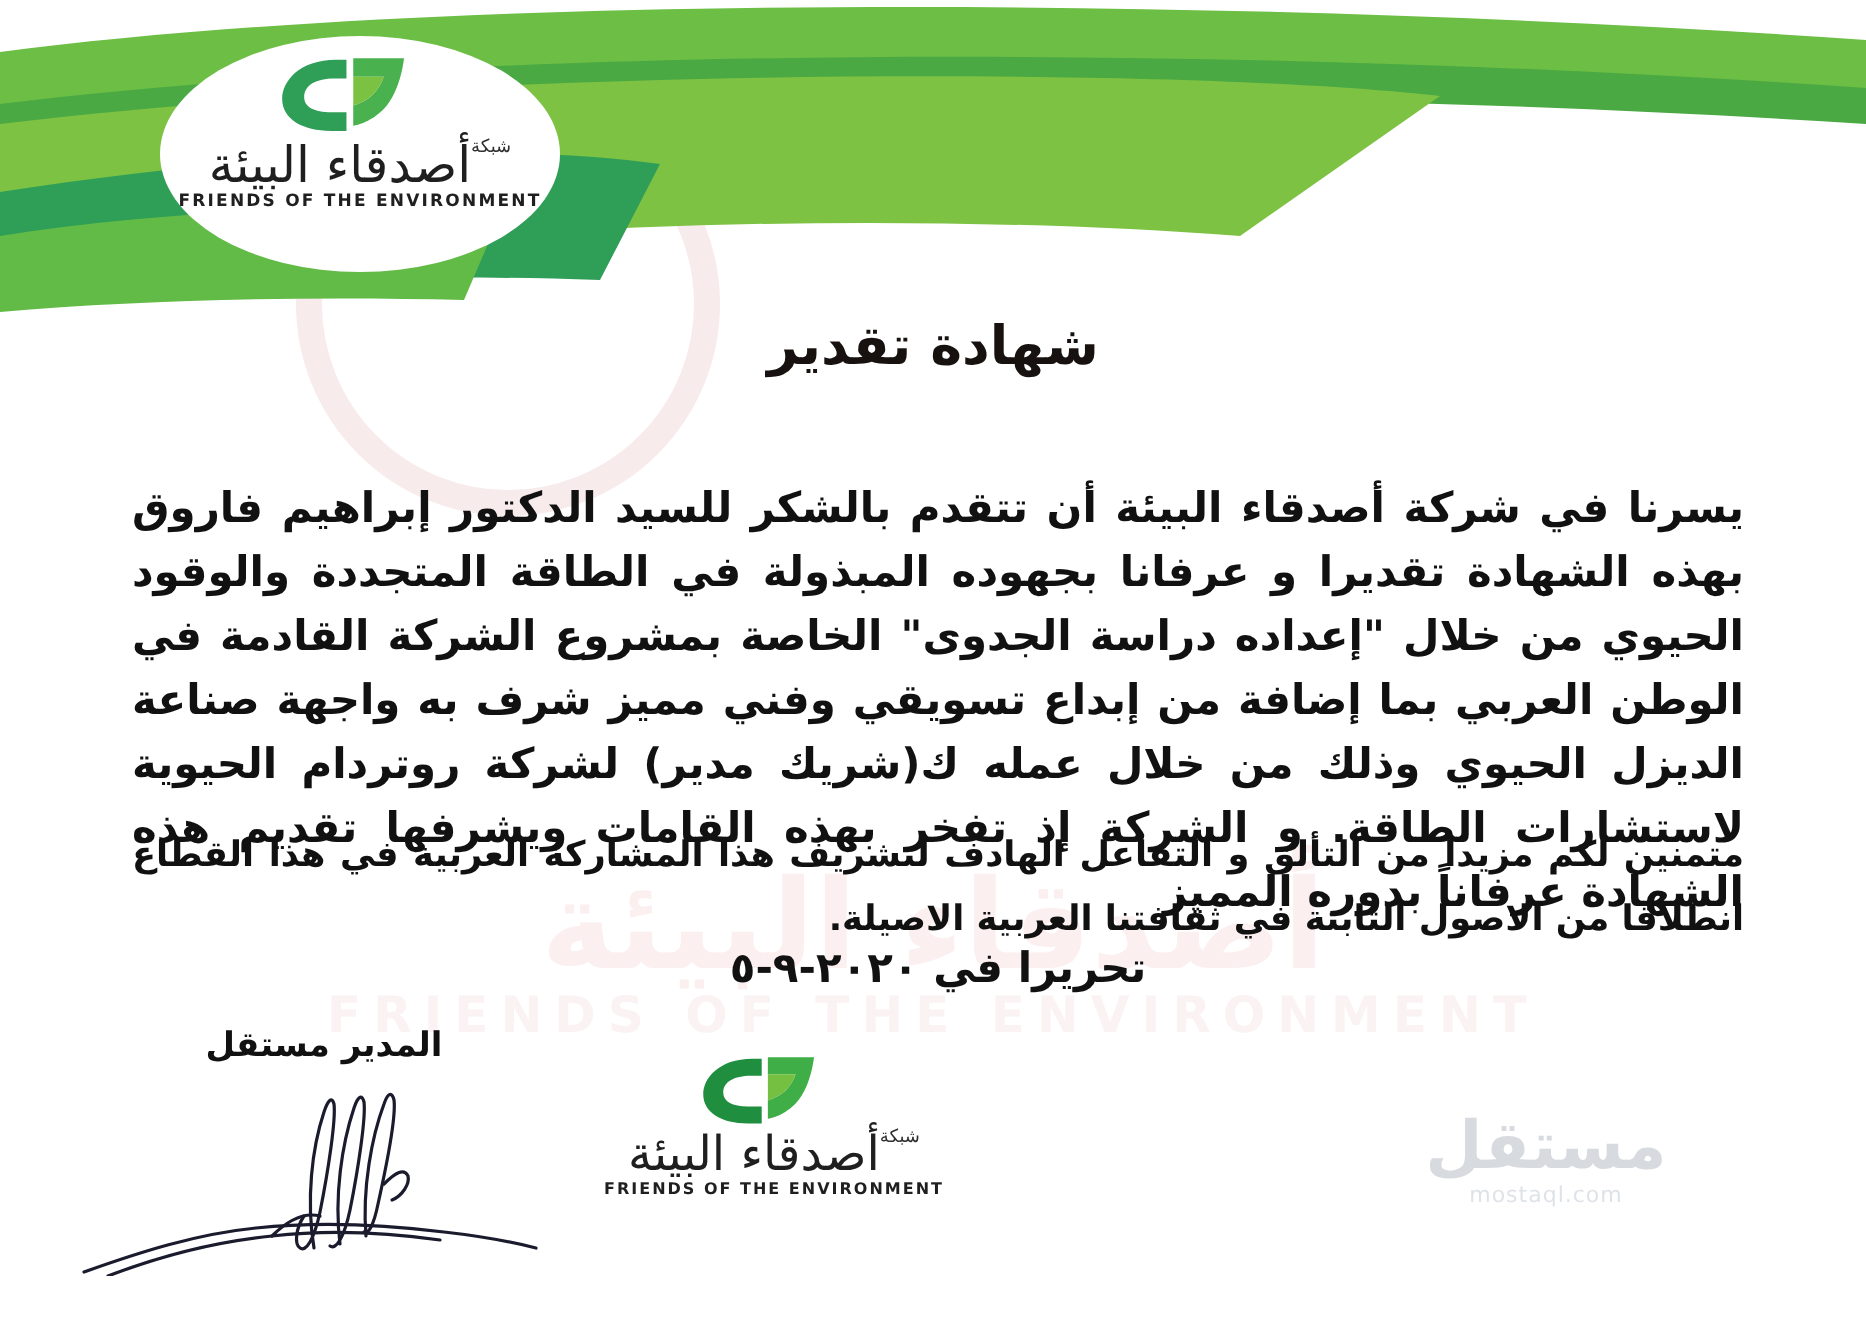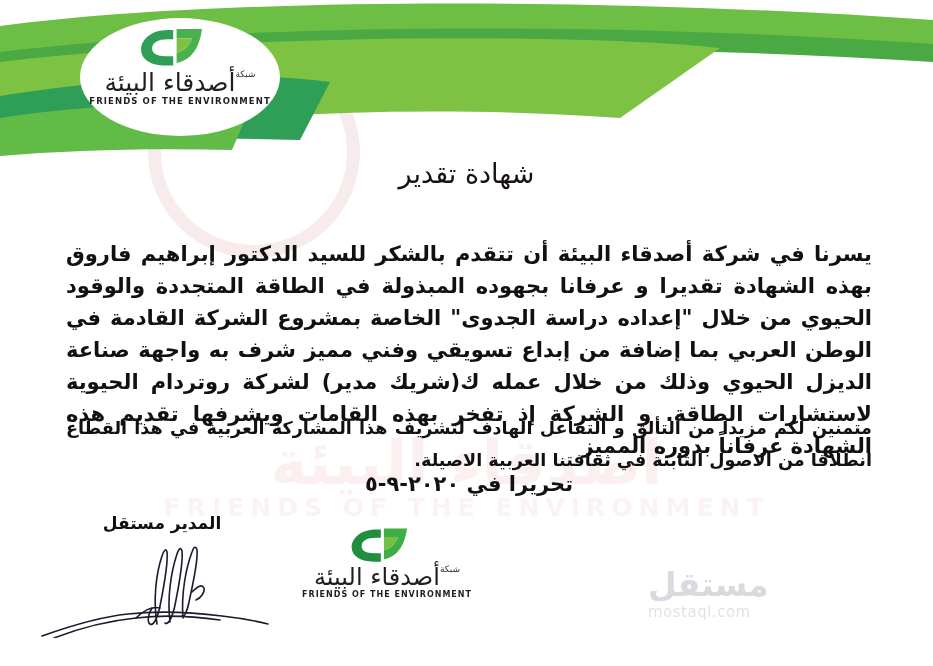--- a/index.html
+++ b/index.html
@@ -113,21 +113,21 @@
   }
 
   
   .cert-title {
     position: absolute;
     left: 0;
     top: 158px;
     width: 933px;
     text-align: center;
     font-size: 27px;
-    font-weight: normal;
+    font-weight: bold;
     color: #17120f;
     direction: rtl;
     letter-spacing: 1px;
   }
 
   
   .body-block {
     position: absolute;
     left: 66px;
     top: 238px;
@@ -201,35 +201,35 @@
   }
   .footer-logo .logo-en {
     font-size: 8px;
     letter-spacing: 1px;
   }
 
   
   .mostaql {
     position: absolute;
     left: 648px;
-    top: 568px;
+    top: 556px;
     width: 250px;
-    text-align: left;
+    text-align: center;
     direction: rtl;
     color: #d9dde2;
     user-select: none;
   }
   .mostaql-ar {
     font-size: 33px;
     font-weight: bold;
     line-height: 1;
     color: #d7dbe0;
   }
   .mostaql-en {
-    font-size: 15px;
+    font-size: 11px;
     direction: ltr;
     letter-spacing: 0.5px;
     color: #dfe3e7;
     margin-top: 2px;
   }
 </style>
 </head>
 <body>
 
 <div id="certificate">

